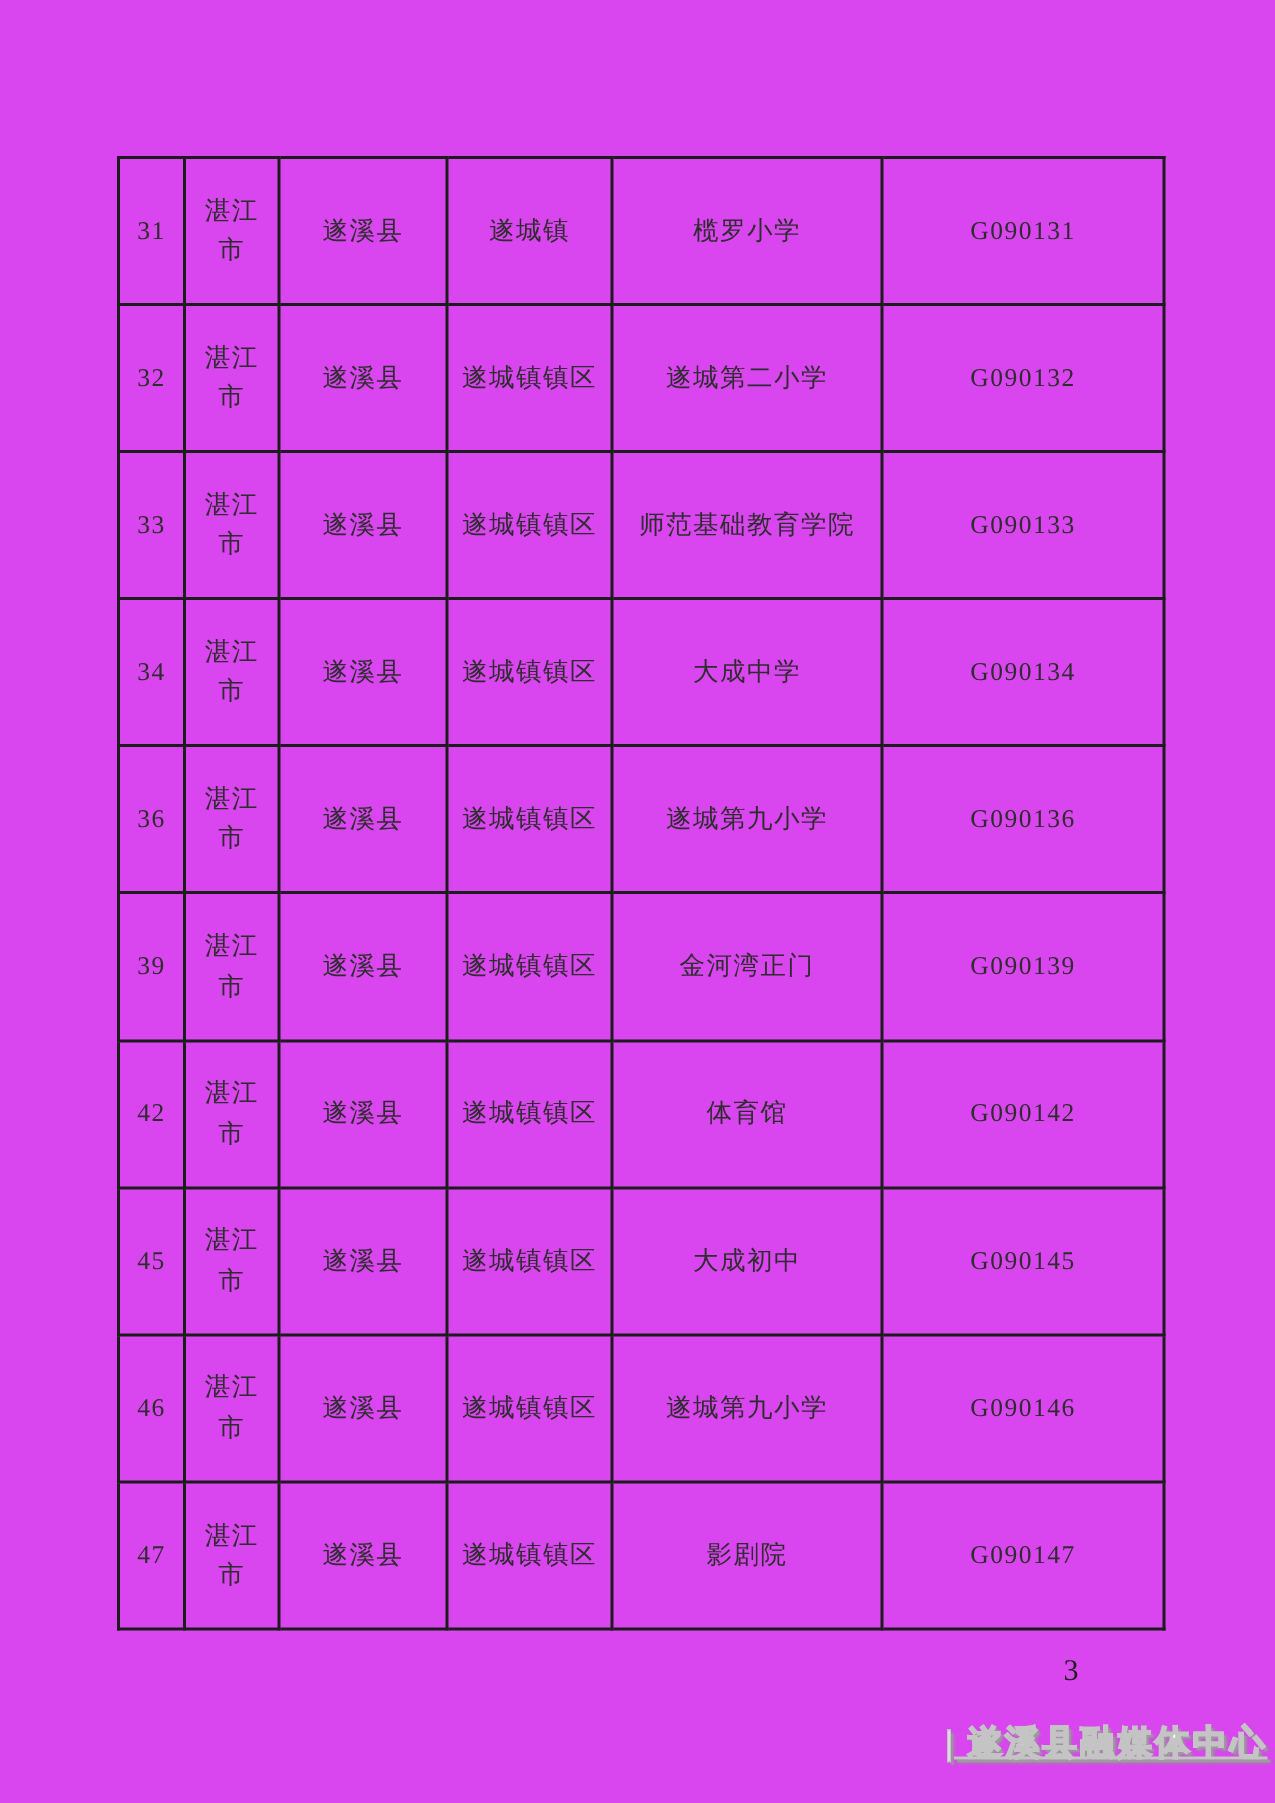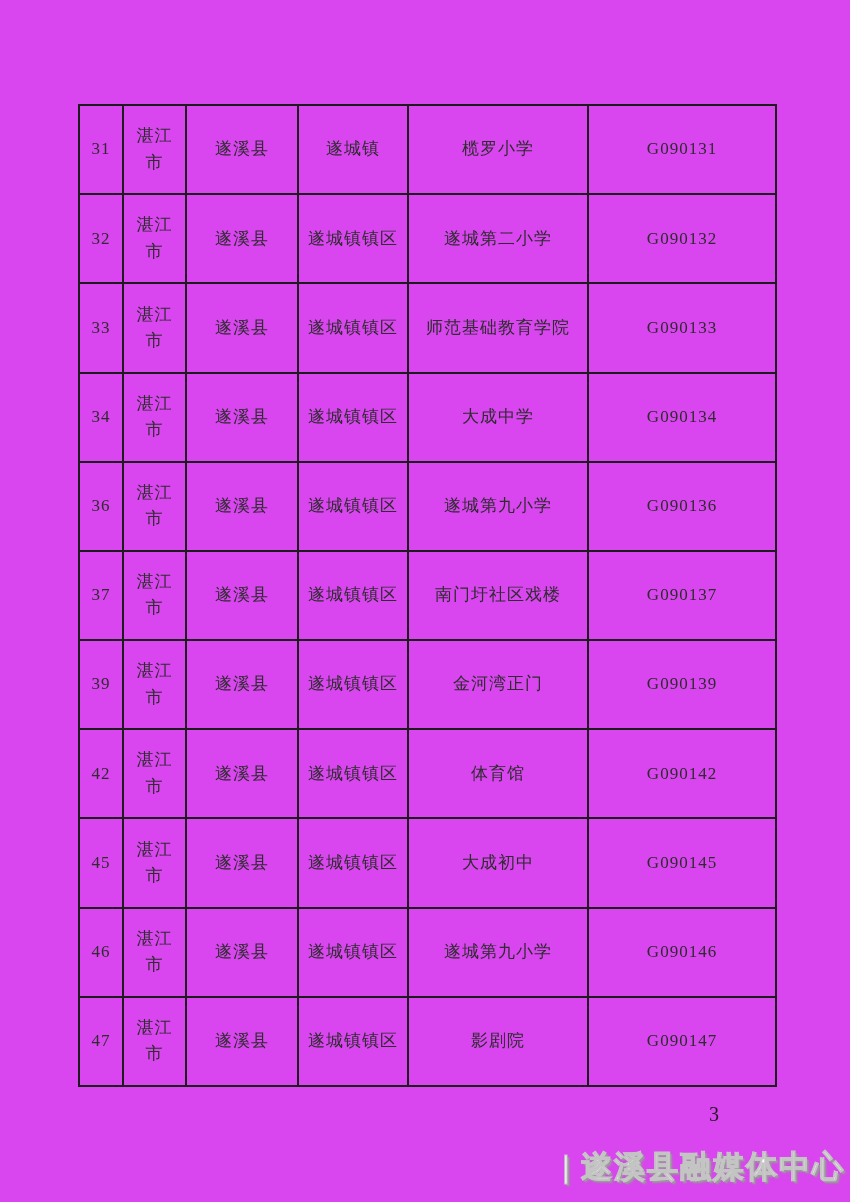--- a/index.html
+++ b/index.html
@@ -46,26 +46,27 @@
     width: 30px;
     text-align: center;
     font-size: 20px;
     color: #1e1e1e;
   }
   .watermark {
     position: absolute;
     right: 5px;
     top: 1146px;
     white-space: nowrap;
-    font-size: 31px;
+    font-size: 23px;
     font-weight: bold;
     letter-spacing: 2px;
     color: #ffffff;
     -webkit-text-stroke: 1px #c4c4c4;
     text-shadow: 2px 2px 1px #9c9c9c, 3px 3px 2px rgba(150,150,150,0.55);
+    text-decoration: underline;
   }
 </style>
 </head>
 <body>
 
 <div class="page">
 
   <table class="points">
     <colgroup>
       <col style="width:44px">
@@ -115,28 +116,20 @@
 
     <tr>
       <td class="c-no">36</td>
       <td class="c-city"><span class="city-span">湛江市</span></td>
       <td class="c-county">遂溪县</td>
       <td class="c-town">遂城镇镇区</td>
       <td class="c-site">遂城第九小学</td>
       <td class="c-code">G090136</td>
     </tr>
 
-    <tr>
-      <td class="c-no">37</td>
-      <td class="c-city"><span class="city-span">湛江市</span></td>
-      <td class="c-county">遂溪县</td>
-      <td class="c-town">遂城镇镇区</td>
-      <td class="c-site">南门圩社区戏楼</td>
-      <td class="c-code">G090137</td>
-    </tr>
 
 
     <tr>
       <td class="c-no">39</td>
       <td class="c-city"><span class="city-span">湛江市</span></td>
       <td class="c-county">遂溪县</td>
       <td class="c-town">遂城镇镇区</td>
       <td class="c-site">金河湾正门</td>
       <td class="c-code">G090139</td>
     </tr>

